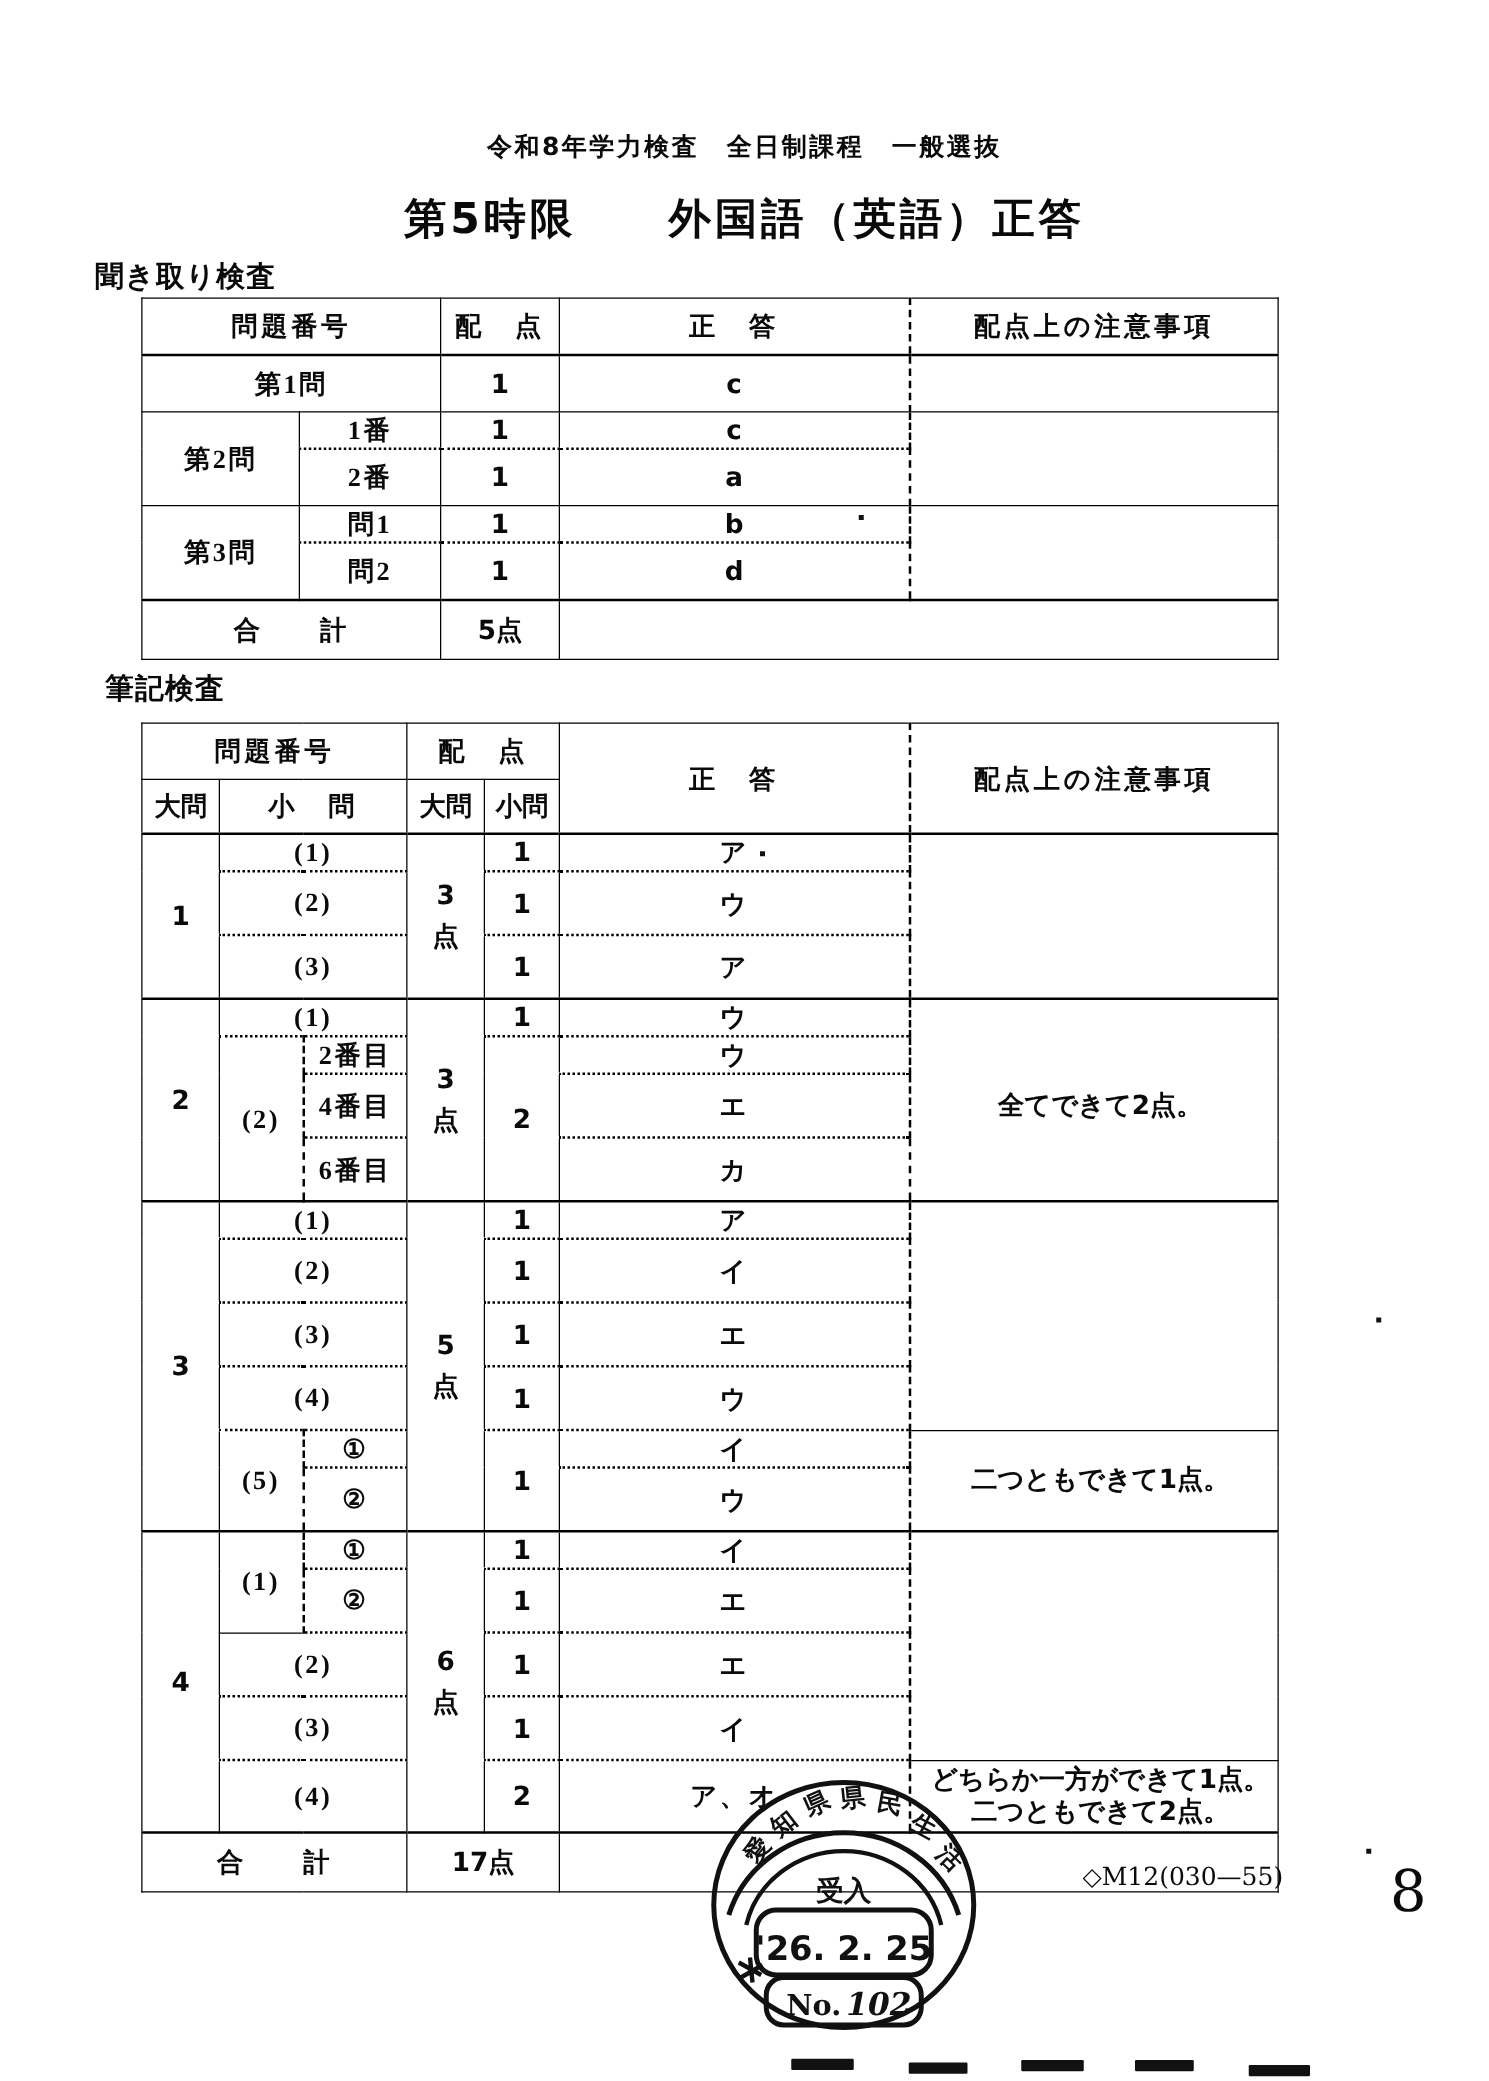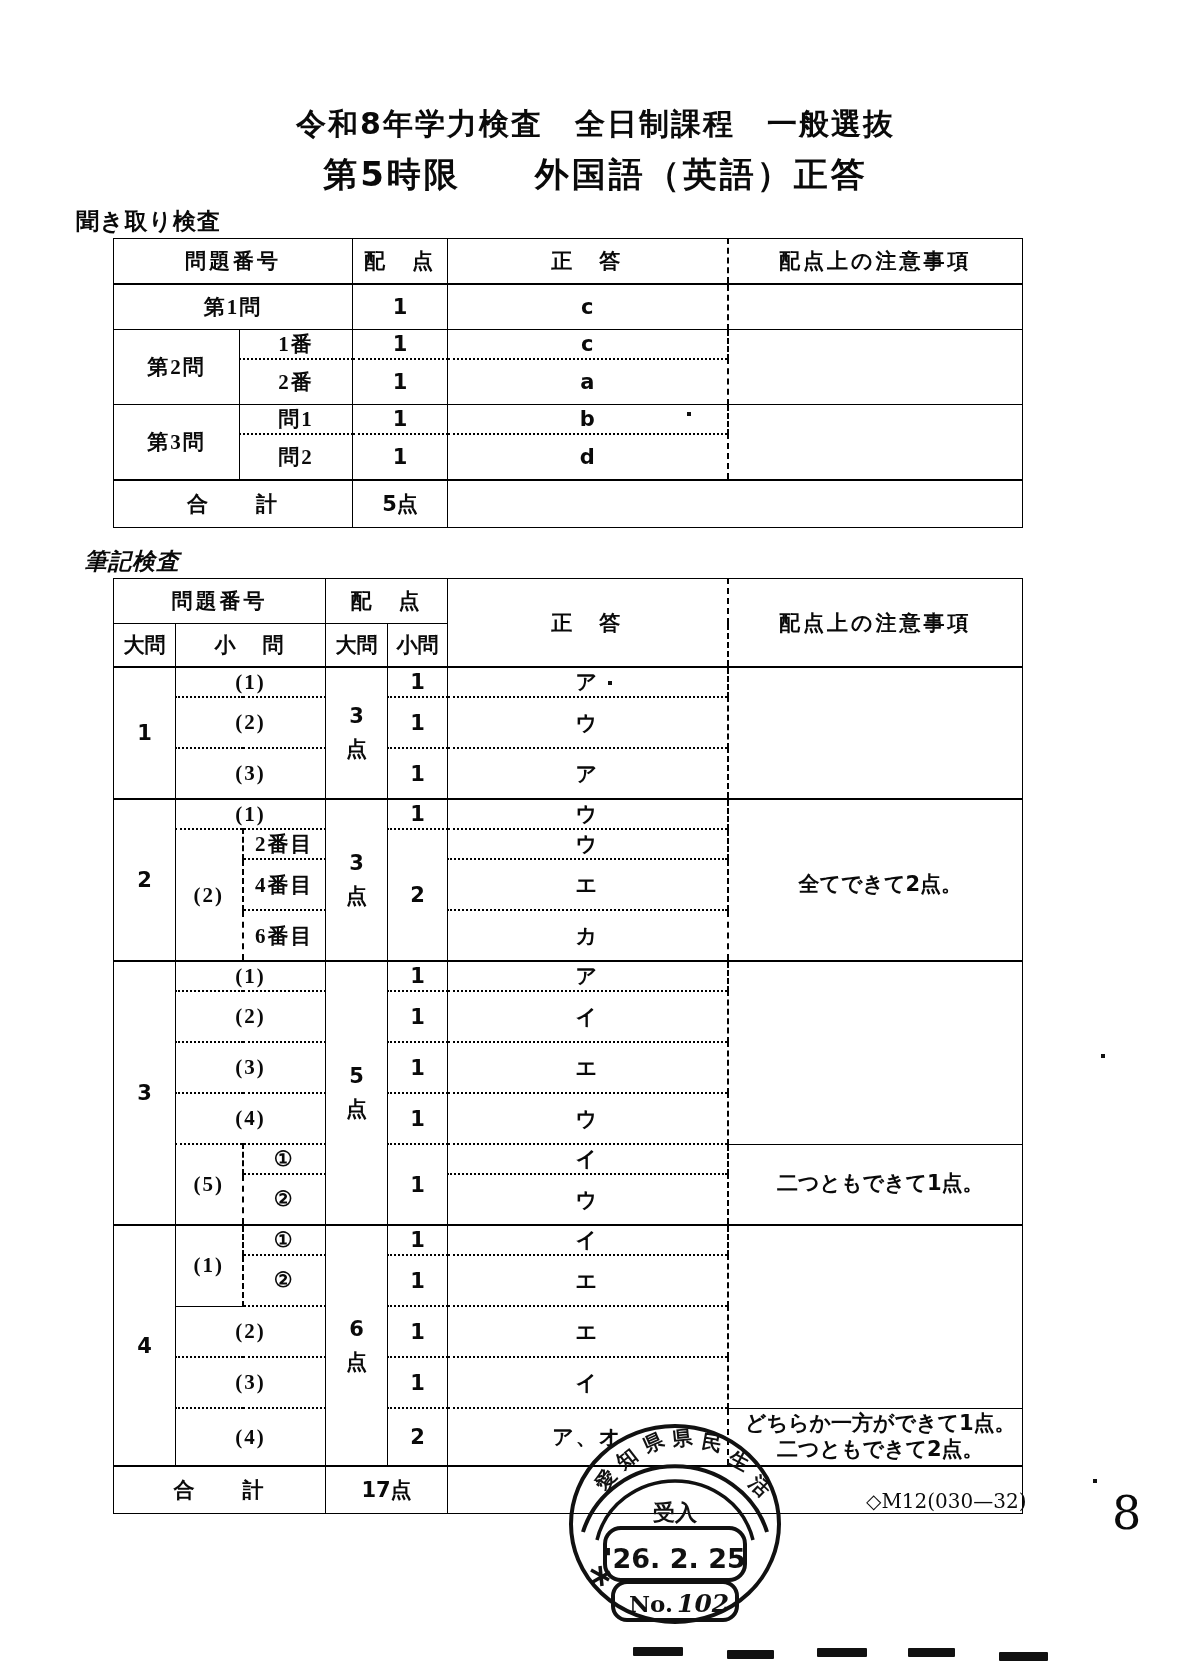--- a/index.html
+++ b/index.html
@@ -15,31 +15,31 @@
     color: #0a0a0a;
     overflow: hidden;
   }
 
   
   .doc-header {
     position: absolute;
     left: 0; right: 0;
     text-align: center;
   }
-  #line1 { top: 104px; font-size: 30px; letter-spacing: 2px; font-weight: 700; }
+  #line1 { top: 104px; font-size: 20px; letter-spacing: 2px; font-weight: 700; }
   #line2 { top: 152px; font-size: 34px; letter-spacing: 3px; font-weight: 700; }
 
   .section-label {
     position: absolute;
     font-size: 23px;
     font-weight: 700;
     letter-spacing: 1px;
   }
   #label-listening { left: 76px; top: 206px; }
-  #label-written   { left: 84px; top: 546px; font-style: italic; }
+  #label-written   { left: 84px; top: 535px; }
 
   
   .tbl {
     position: absolute;
     border-collapse: collapse;
     table-layout: fixed;
     background: #fff;
   }
   .tbl td, .tbl th {
     border: 1.6px solid #000;
@@ -343,21 +343,21 @@
       <text transform="translate(80,33) rotate(-24)">県</text>
       <text transform="translate(106,26) rotate(-6)">県</text>
       <text transform="translate(134,28) rotate(10)">民</text>
       <text transform="translate(160,42) rotate(28)">生</text>
       <text transform="translate(181,64) rotate(44)">活</text>
     </g>
     <path d="M 24 150 l 18 10 M 33 146 l 2 20 M 24 163 l 19 -11" stroke="#111" stroke-width="3.5" fill="none"></path>
   </svg>
 </div>
 
-<div id="doccode">◇M12(030—32)</div>
+<div id="doccode">◇M12(030—55)</div>
 <div id="pageno">8</div>
 
 <div class="specks" style="left:687px; top:412px; width:4px; height:4px;"></div>
 <div class="specks" style="left:1101px; top:1054px; width:4px; height:4px;"></div>
 <div class="specks" style="left:1093px; top:1479px; width:4px; height:4px;"></div>
 <div class="specks" style="left:608px; top:681px; width:4px; height:4px;"></div>
 
 <div class="edgemark" style="left:633px; top:1647px; width:50px;"></div>
 <div class="edgemark" style="left:727px; top:1650px; width:47px;"></div>
 <div class="edgemark" style="left:817px; top:1648px; width:50px;"></div>

